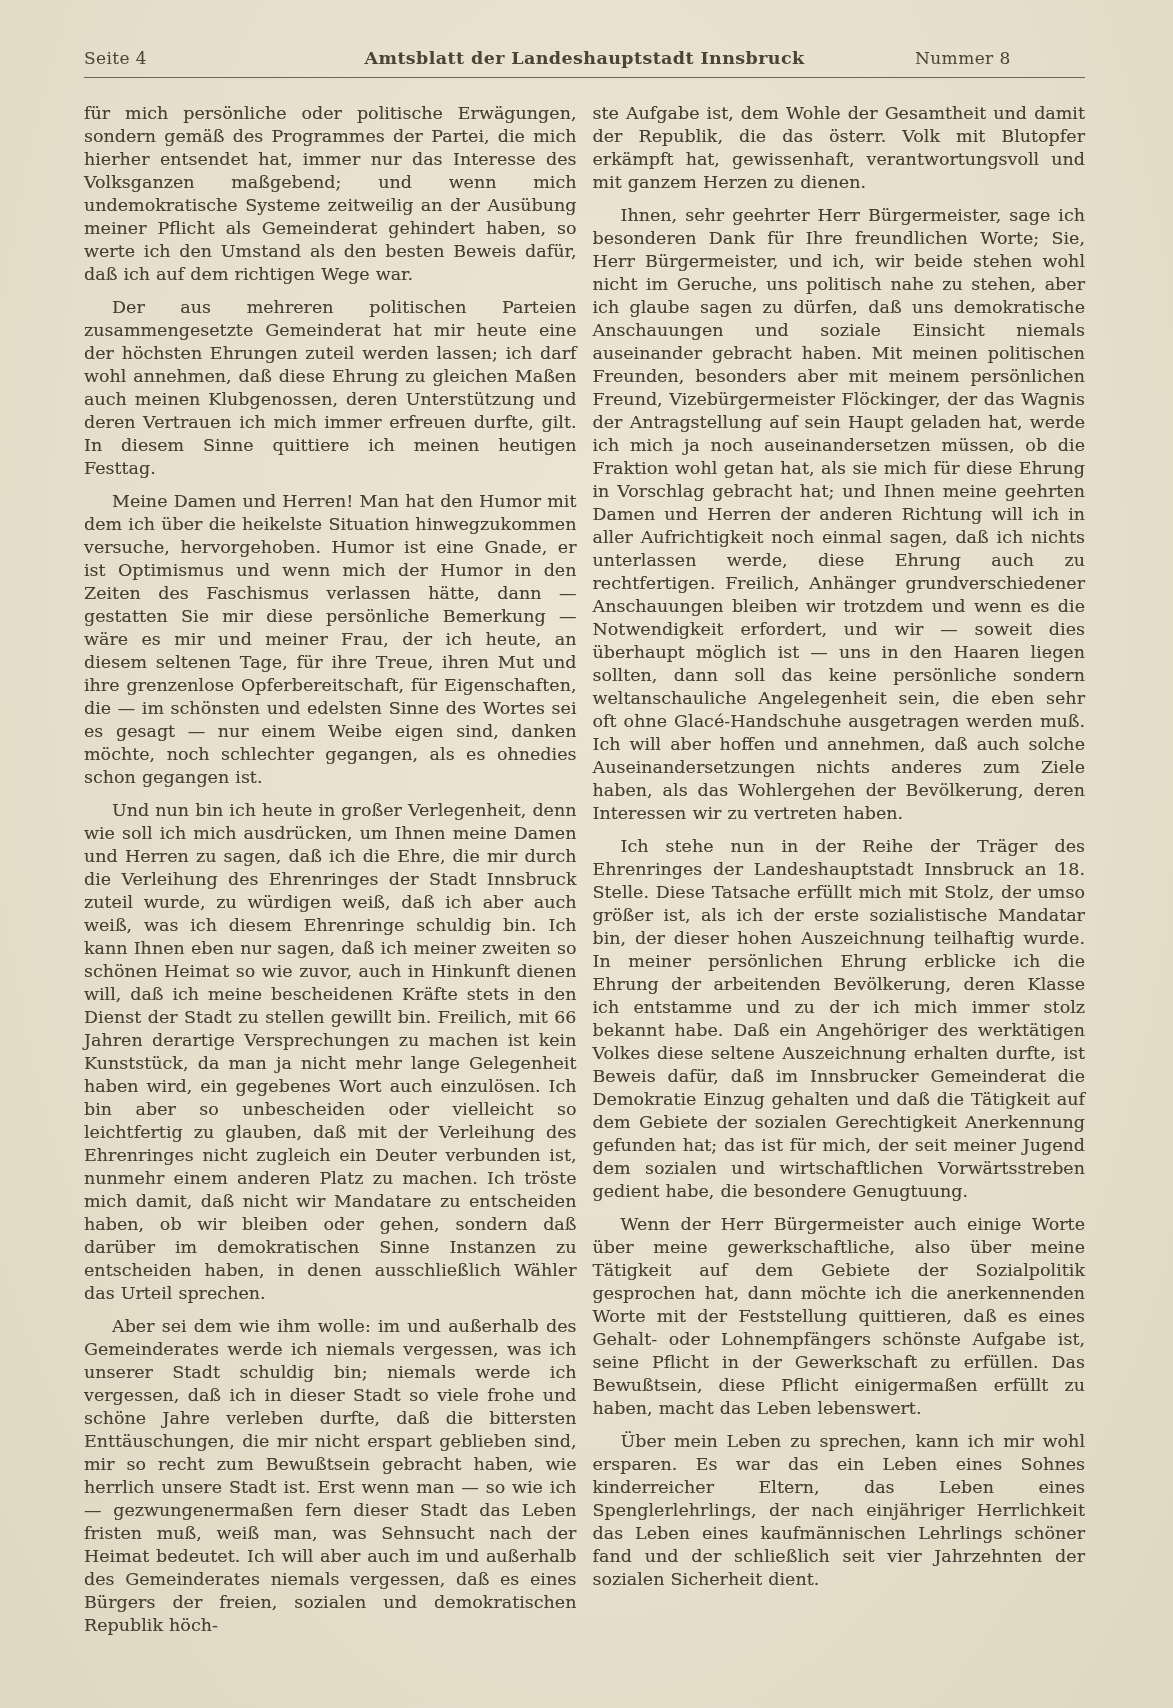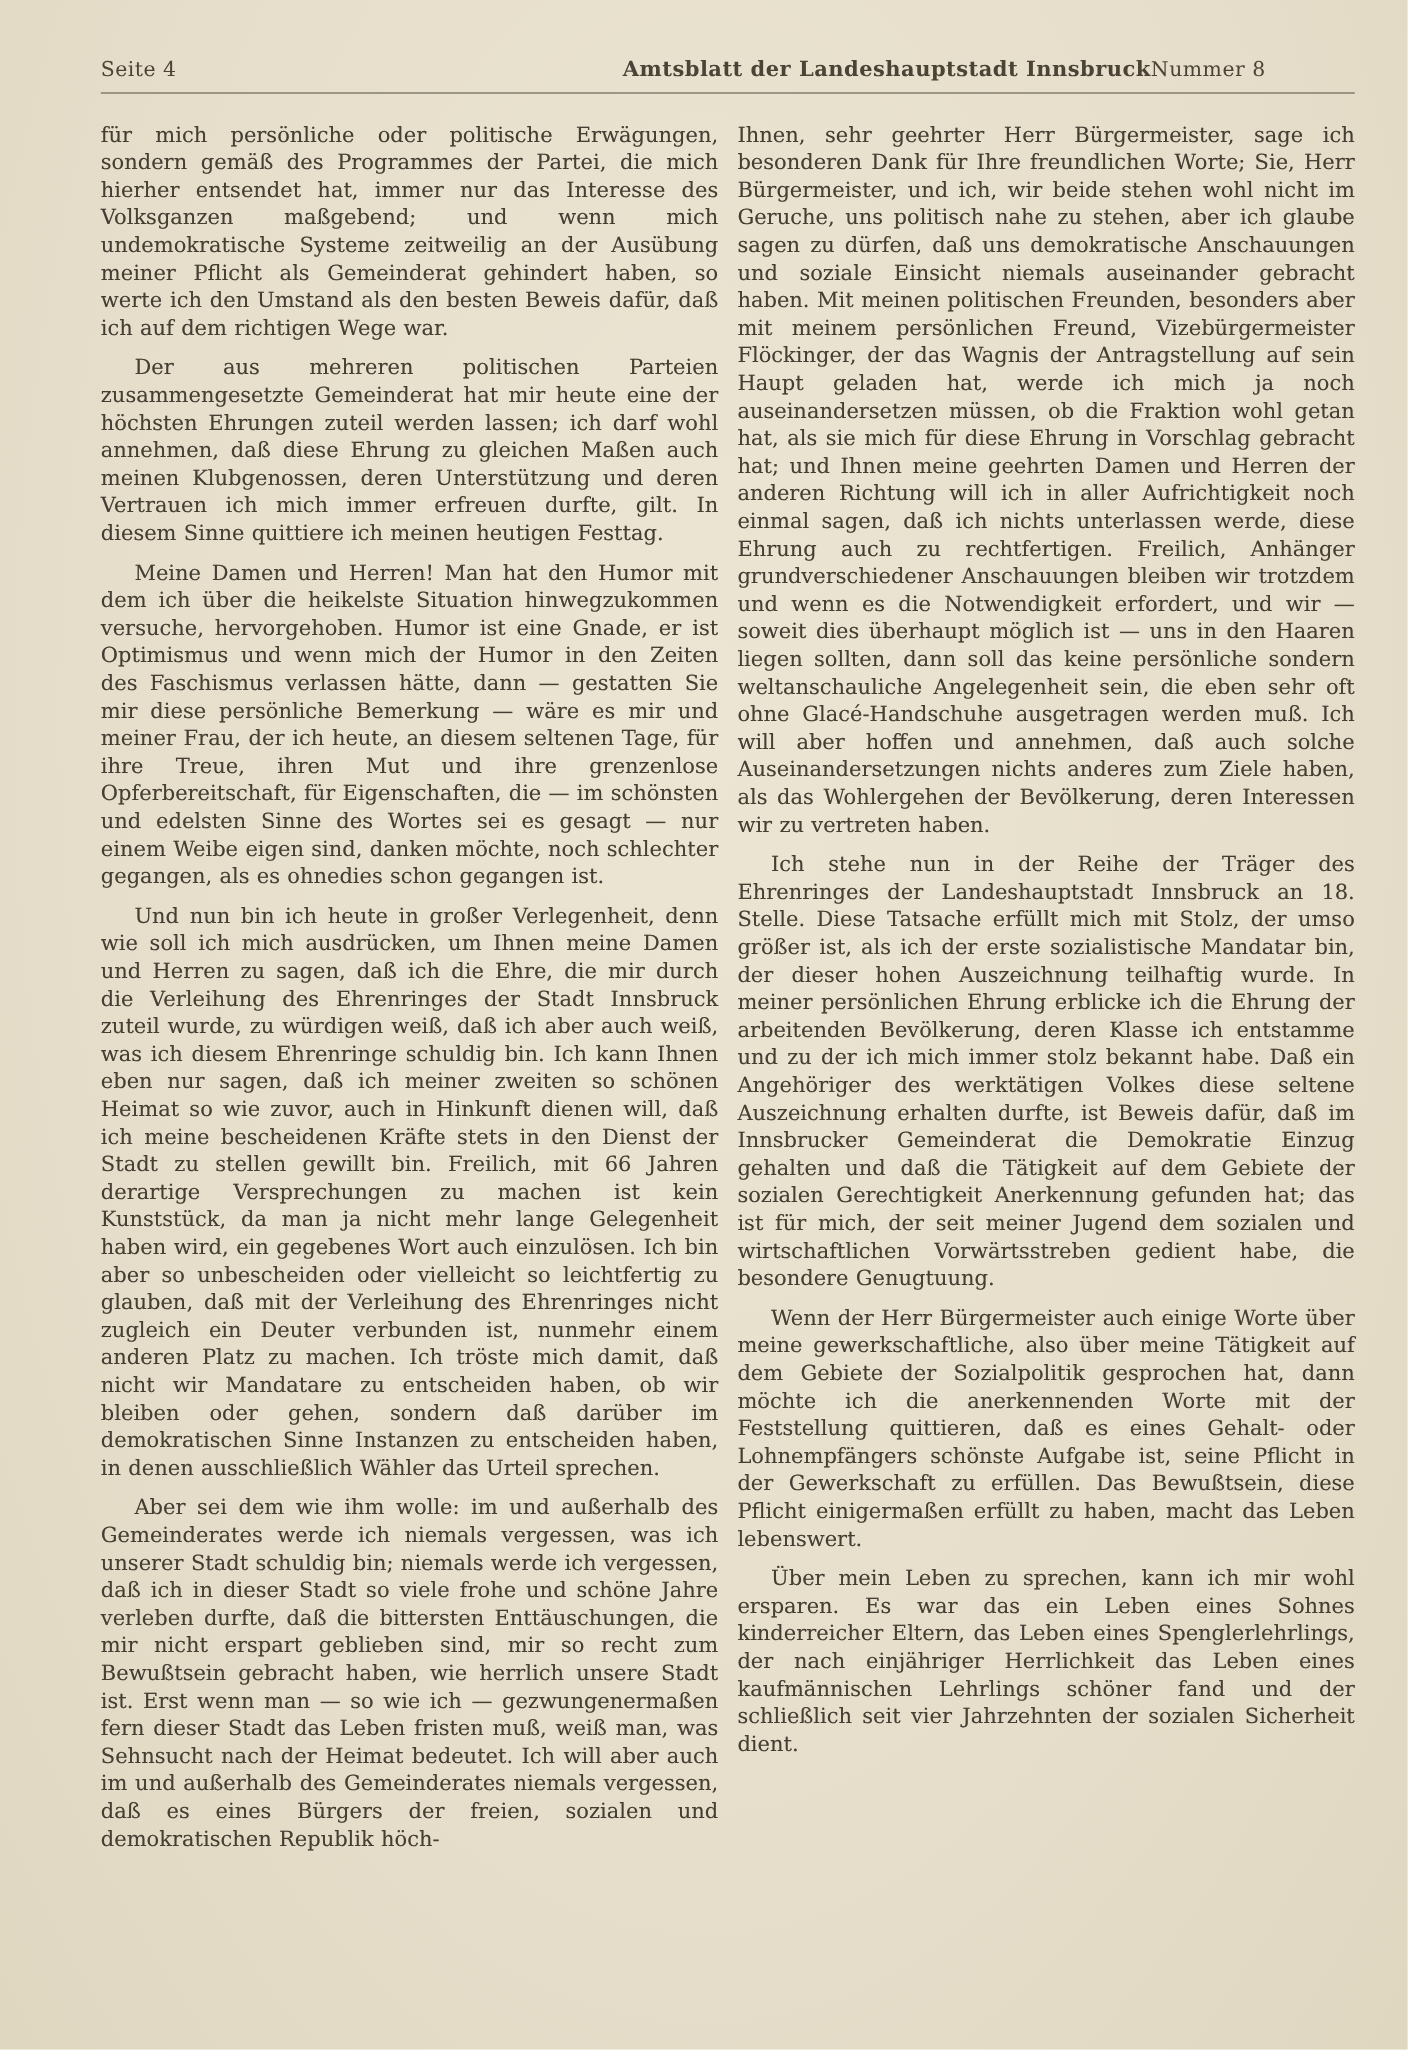--- a/index.html
+++ b/index.html
@@ -11,36 +11,36 @@
     height: 1708px;
     background: radial-gradient(ellipse at 50% 35%, #ece5d3 0%, #e7dfcc 55%, #e0d7c1 100%);
     font-family: "DejaVu Serif", "Liberation Serif", serif;
     color: #433d33;
     overflow: hidden;
   }
   .page {
     box-sizing: border-box;
     width: 1173px;
     height: 1708px;
-    padding: 48px 44px 40px 84px;
+    padding: 48px 88px 40px 84px;
   }
   .running-head {
     display: flex;
     align-items: baseline;
     font-size: 17px;
     letter-spacing: 0.4px;
     color: #4a4336;
   }
   .running-head .page-label {
     width: 170px;
     text-align: left;
   }
   .running-head .head-title {
     flex: 1;
-    text-align: right;
+    text-align: center;
     font-weight: bold;
     font-size: 17.5px;
   }
   .running-head .issue-label {
     width: 170px;
     text-align: left;
   }
   .head-rule {
     border: 0;
     border-top: 1.5px solid #6e6655;
@@ -88,20 +88,21 @@
 
   <div class="columns">
     <div class="col">
         <p>für mich persönliche oder politische Erwägungen, sondern gemäß des Programmes der Partei, die mich hierher entsendet hat, immer nur das Interesse des Volksganzen maßgebend; und wenn mich undemokratische Systeme zeitweilig an der Ausübung meiner Pflicht als Gemeinderat gehindert haben, so werte ich den Umstand als den besten Beweis dafür, daß ich auf dem richtigen Wege war.</p>
         <p>Der aus mehreren politischen Parteien zusammengesetzte Gemeinderat hat mir heute eine der höchsten Ehrungen zuteil werden lassen; ich darf wohl annehmen, daß diese Ehrung zu gleichen Maßen auch meinen Klubgenossen, deren Unterstützung und deren Vertrauen ich mich immer erfreuen durfte, gilt. In diesem Sinne quittiere ich meinen heutigen Festtag.</p>
         <p>Meine Damen und Herren! Man hat den Humor mit dem ich über die heikelste Situation hinwegzukommen versuche, hervorgehoben. Humor ist eine Gnade, er ist Optimismus und wenn mich der Humor in den Zeiten des Faschismus verlassen hätte, dann — gestatten Sie mir diese persönliche Bemerkung — wäre es mir und meiner Frau, der ich heute, an diesem seltenen Tage, für ihre Treue, ihren Mut und ihre grenzenlose Opferbereitschaft, für Eigenschaften, die — im schönsten und edelsten Sinne des Wortes sei es gesagt — nur einem Weibe eigen sind, danken möchte, noch schlechter gegangen, als es ohnedies schon gegangen ist.</p>
         <p>Und nun bin ich heute in großer Verlegenheit, denn wie soll ich mich ausdrücken, um Ihnen meine Damen und Herren zu sagen, daß ich die Ehre, die mir durch die Verleihung des Ehrenringes der Stadt Innsbruck zuteil wurde, zu würdigen weiß, daß ich aber auch weiß, was ich diesem Ehrenringe schuldig bin. Ich kann Ihnen eben nur sagen, daß ich meiner zweiten so schönen Heimat so wie zuvor, auch in Hinkunft dienen will, daß ich meine bescheidenen Kräfte stets in den Dienst der Stadt zu stellen gewillt bin. Freilich, mit 66 Jahren derartige Versprechungen zu machen ist kein Kunststück, da man ja nicht mehr lange Gelegenheit haben wird, ein gegebenes Wort auch einzulösen. Ich bin aber so unbescheiden oder vielleicht so leichtfertig zu glauben, daß mit der Verleihung des Ehrenringes nicht zugleich ein Deuter verbunden ist, nunmehr einem anderen Platz zu machen. Ich tröste mich damit, daß nicht wir Mandatare zu entscheiden haben, ob wir bleiben oder gehen, sondern daß darüber im demokratischen Sinne Instanzen zu entscheiden haben, in denen ausschließlich Wähler das Urteil sprechen.</p>
         <p>Aber sei dem wie ihm wolle: im und außerhalb des Gemeinderates werde ich niemals vergessen, was ich unserer Stadt schuldig bin; niemals werde ich vergessen, daß ich in dieser Stadt so viele frohe und schöne Jahre verleben durfte, daß die bittersten Enttäuschungen, die mir nicht erspart geblieben sind, mir so recht zum Bewußtsein gebracht haben, wie herrlich unsere Stadt ist. Erst wenn man — so wie ich — gezwungenermaßen fern dieser Stadt das Leben fristen muß, weiß man, was Sehnsucht nach der Heimat bedeutet. Ich will aber auch im und außerhalb des Gemeinderates niemals vergessen, daß es eines Bürgers der freien, sozialen und demokratischen Republik höch-</p>
       </div>
     <div class="col">
+        <p>ste Aufgabe ist, dem Wohle der Gesamtheit und damit der Republik, die das österr. Volk mit Blutopfer erkämpft hat, gewissenhaft, verantwortungsvoll und mit ganzem Herzen zu dienen.</p>
         <p>Ihnen, sehr geehrter Herr Bürgermeister, sage ich besonderen Dank für Ihre freundlichen Worte; Sie, Herr Bürgermeister, und ich, wir beide stehen wohl nicht im Geruche, uns politisch nahe zu stehen, aber ich glaube sagen zu dürfen, daß uns demokratische Anschauungen und soziale Einsicht niemals auseinander gebracht haben. Mit meinen politischen Freunden, besonders aber mit meinem persönlichen Freund, Vizebürgermeister Flöckinger, der das Wagnis der Antragstellung auf sein Haupt geladen hat, werde ich mich ja noch auseinandersetzen müssen, ob die Fraktion wohl getan hat, als sie mich für diese Ehrung in Vorschlag gebracht hat; und Ihnen meine geehrten Damen und Herren der anderen Richtung will ich in aller Aufrichtigkeit noch einmal sagen, daß ich nichts unterlassen werde, diese Ehrung auch zu rechtfertigen. Freilich, Anhänger grundverschiedener Anschauungen bleiben wir trotzdem und wenn es die Notwendigkeit erfordert, und wir — soweit dies überhaupt möglich ist — uns in den Haaren liegen sollten, dann soll das keine persönliche sondern weltanschauliche Angelegenheit sein, die eben sehr oft ohne Glacé-Handschuhe ausgetragen werden muß. Ich will aber hoffen und annehmen, daß auch solche Auseinandersetzungen nichts anderes zum Ziele haben, als das Wohlergehen der Bevölkerung, deren Interessen wir zu vertreten haben.</p>
         <p>Ich stehe nun in der Reihe der Träger des Ehrenringes der Landeshauptstadt Innsbruck an 18. Stelle. Diese Tatsache erfüllt mich mit Stolz, der umso größer ist, als ich der erste sozialistische Mandatar bin, der dieser hohen Auszeichnung teilhaftig wurde. In meiner persönlichen Ehrung erblicke ich die Ehrung der arbeitenden Bevölkerung, deren Klasse ich entstamme und zu der ich mich immer stolz bekannt habe. Daß ein Angehöriger des werktätigen Volkes diese seltene Auszeichnung erhalten durfte, ist Beweis dafür, daß im Innsbrucker Gemeinderat die Demokratie Einzug gehalten und daß die Tätigkeit auf dem Gebiete der sozialen Gerechtigkeit Anerkennung gefunden hat; das ist für mich, der seit meiner Jugend dem sozialen und wirtschaftlichen Vorwärtsstreben gedient habe, die besondere Genugtuung.</p>
         <p>Wenn der Herr Bürgermeister auch einige Worte über meine gewerkschaftliche, also über meine Tätigkeit auf dem Gebiete der Sozialpolitik gesprochen hat, dann möchte ich die anerkennenden Worte mit der Feststellung quittieren, daß es eines Gehalt- oder Lohnempfängers schönste Aufgabe ist, seine Pflicht in der Gewerkschaft zu erfüllen. Das Bewußtsein, diese Pflicht einigermaßen erfüllt zu haben, macht das Leben lebenswert.</p>
         <p>Über mein Leben zu sprechen, kann ich mir wohl ersparen. Es war das ein Leben eines Sohnes kinderreicher Eltern, das Leben eines Spenglerlehrlings, der nach einjähriger Herrlichkeit das Leben eines kaufmännischen Lehrlings schöner fand und der schließlich seit vier Jahrzehnten der sozialen Sicherheit dient.</p>
       </div>
   </div>
 
 </div>
 
 </body></html>

